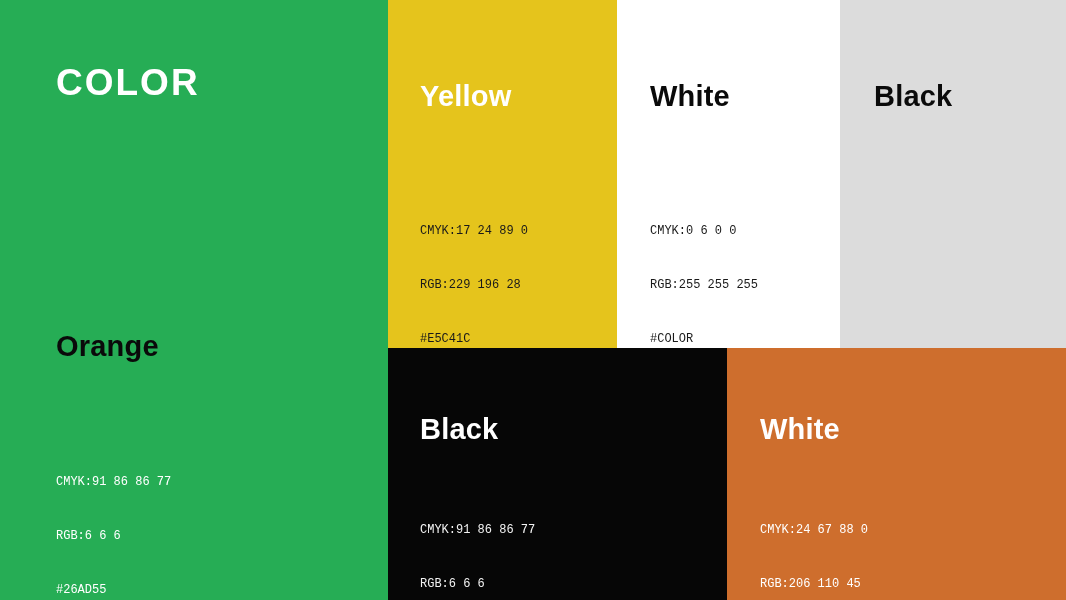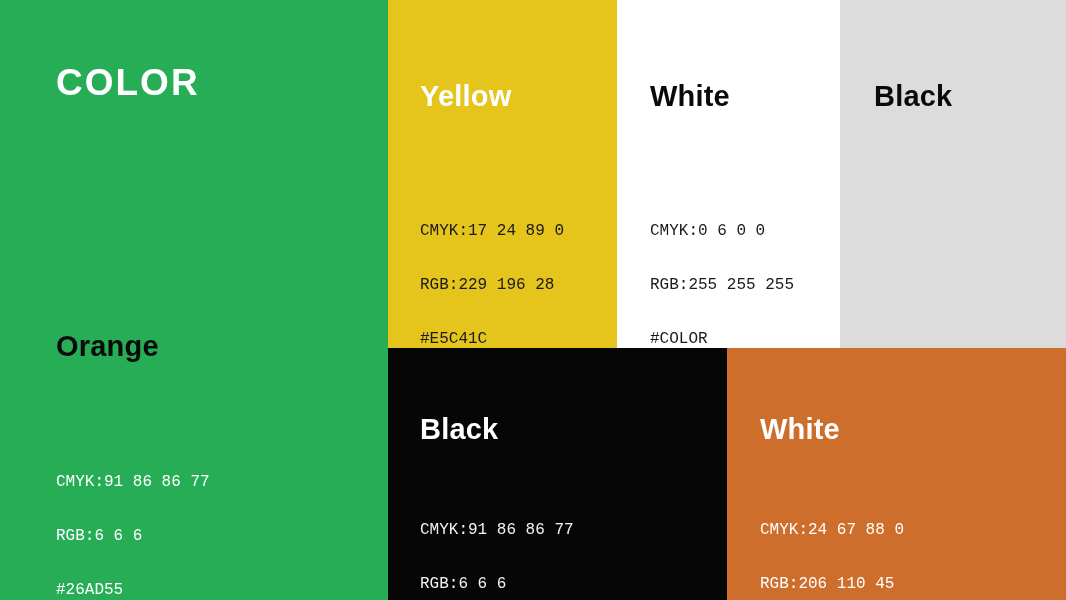--- a/index.html
+++ b/index.html
@@ -28,21 +28,21 @@
     font-family:"Liberation Sans", sans-serif;
     font-weight:bold;
     font-size:37px;
     letter-spacing:2.0px;
     color:#ffffff;
     white-space:nowrap;
   }
   .specs {
     position:absolute;
     font-family:"Liberation Mono", monospace;
-    font-size:16px;
+    font-size:12px;
     line-height:18px;
     white-space:pre;
   }
   .specs div { white-space:pre; }
 
   
   #sw-green   { left:0px;   top:0px;   width:388px; height:600px; }
   #h-green    { left:56px;  top:330px; color:#0a0a0a; }
   #sp-green   { left:56px;  top:437px; color:#ffffff; }
   #t-color    { left:56px;  top:62px; }

